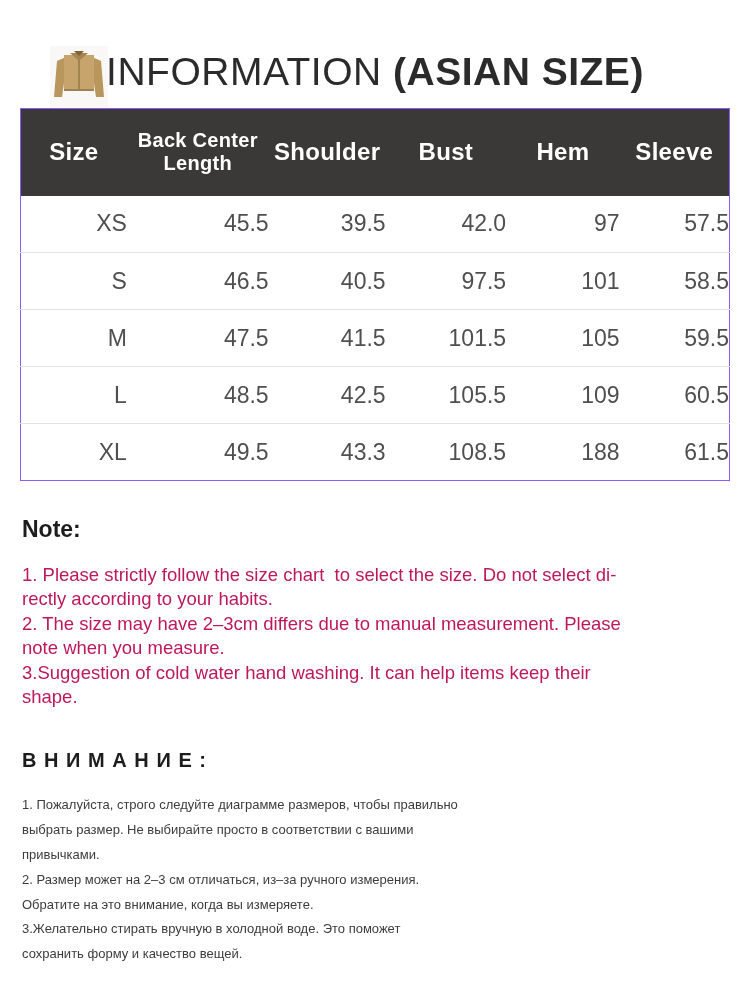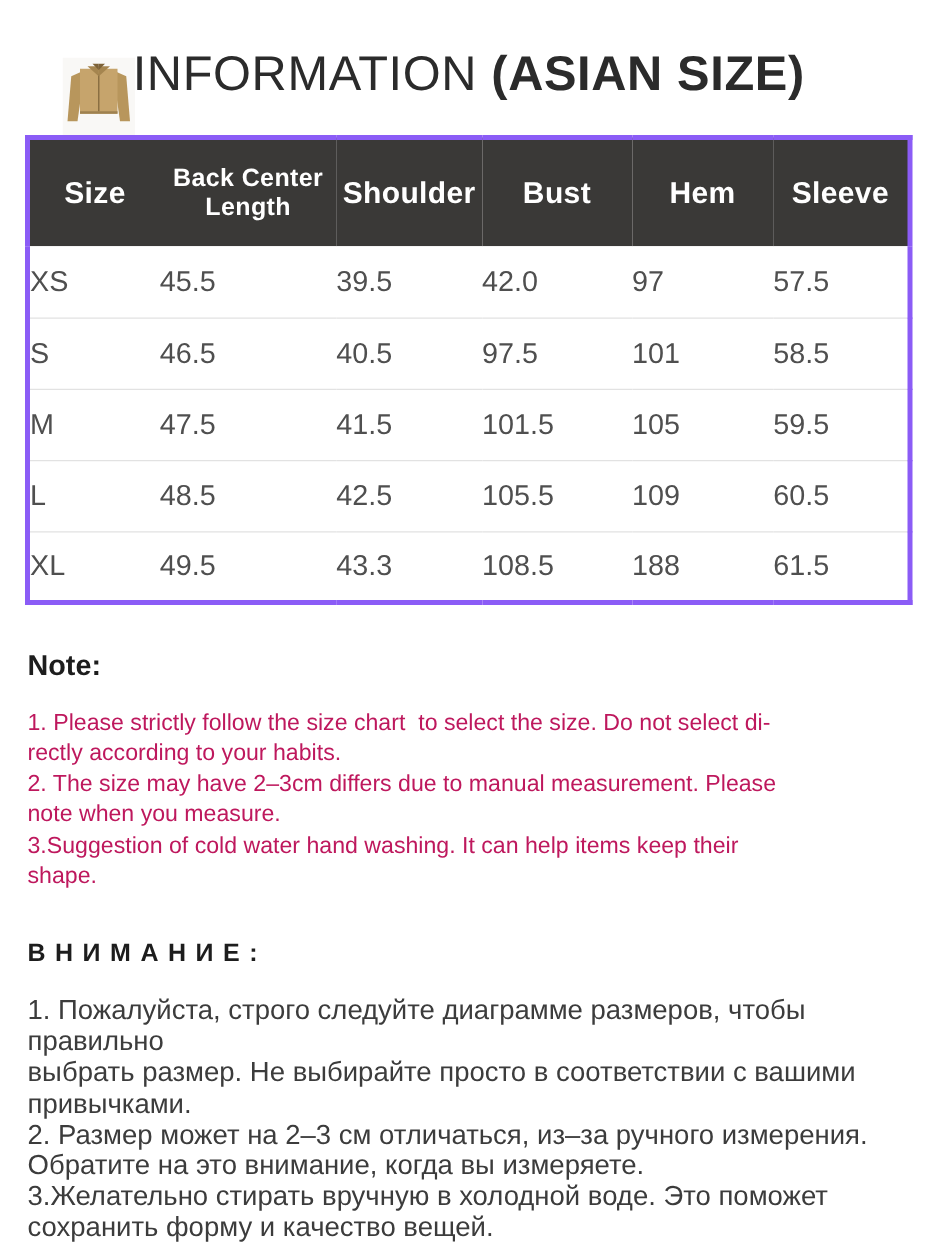--- a/index.html
+++ b/index.html
@@ -17,21 +17,21 @@
     height: 108px;
   }
   .jacket-photo {
     position: absolute;
     left: 50px;
     top: 46px;
   }
   .title {
     position: absolute;
     left: 0; right: 0;
-    top: 38px;
+    top: 50px;
     text-align: center;
     font-size: 39px;
     letter-spacing: 0.5px;
     color: #2b2b2b;
     white-space: nowrap;
   }
   .title .light { font-weight: 400; }
   .title .bold  { font-weight: 700; }
   
   .size-table {
@@ -49,29 +49,29 @@
     font-size: 24px;
     letter-spacing: 0.3px;
   }
   .size-table thead th.two-line {
     font-size: 20px;
     line-height: 23px;
     white-space: pre-line;
   }
   .size-table td {
     height: 57px;
-    text-align: left;
+    text-align: right;
     vertical-align: middle;
     font-size: 23px;
     font-weight: 400;
     color: #4f4f4f;
     border-top: 1px solid #e2e2e2;
     background: #ffffff;
   }
-  .size-table { border: 4px solid #8b5cf6; }
+  .size-table { border: 1px solid #8b5cf6; }
   .size-table tbody tr:first-child td { border-top: none; }
   .col-size    { width: 15%; }
   .col-bcl     { width: 20%; }
   .col-shoulder{ width: 16.5%; }
   .col-bust    { width: 17%; }
   .col-hem     { width: 16%; }
   .col-sleeve  { width: 15.5%; }
   
   .notes {
     padding: 35px 22px 0 22px;
@@ -90,21 +90,21 @@
   }
   .attention-heading {
     margin-top: 40px;
     font-size: 20px;
     font-weight: 700;
     letter-spacing: 0.38em;
     color: #1d1d1d;
   }
   .attention-body {
     margin-top: 21px;
-    font-size: 22px;
+    font-size: 13px;
     line-height: 24.8px;
     color: #3c3c3c;
     white-space: pre-wrap;
   }
 </style>
 </head>
 <body>
 
 <div class="header">
   <div class="jacket-photo">

